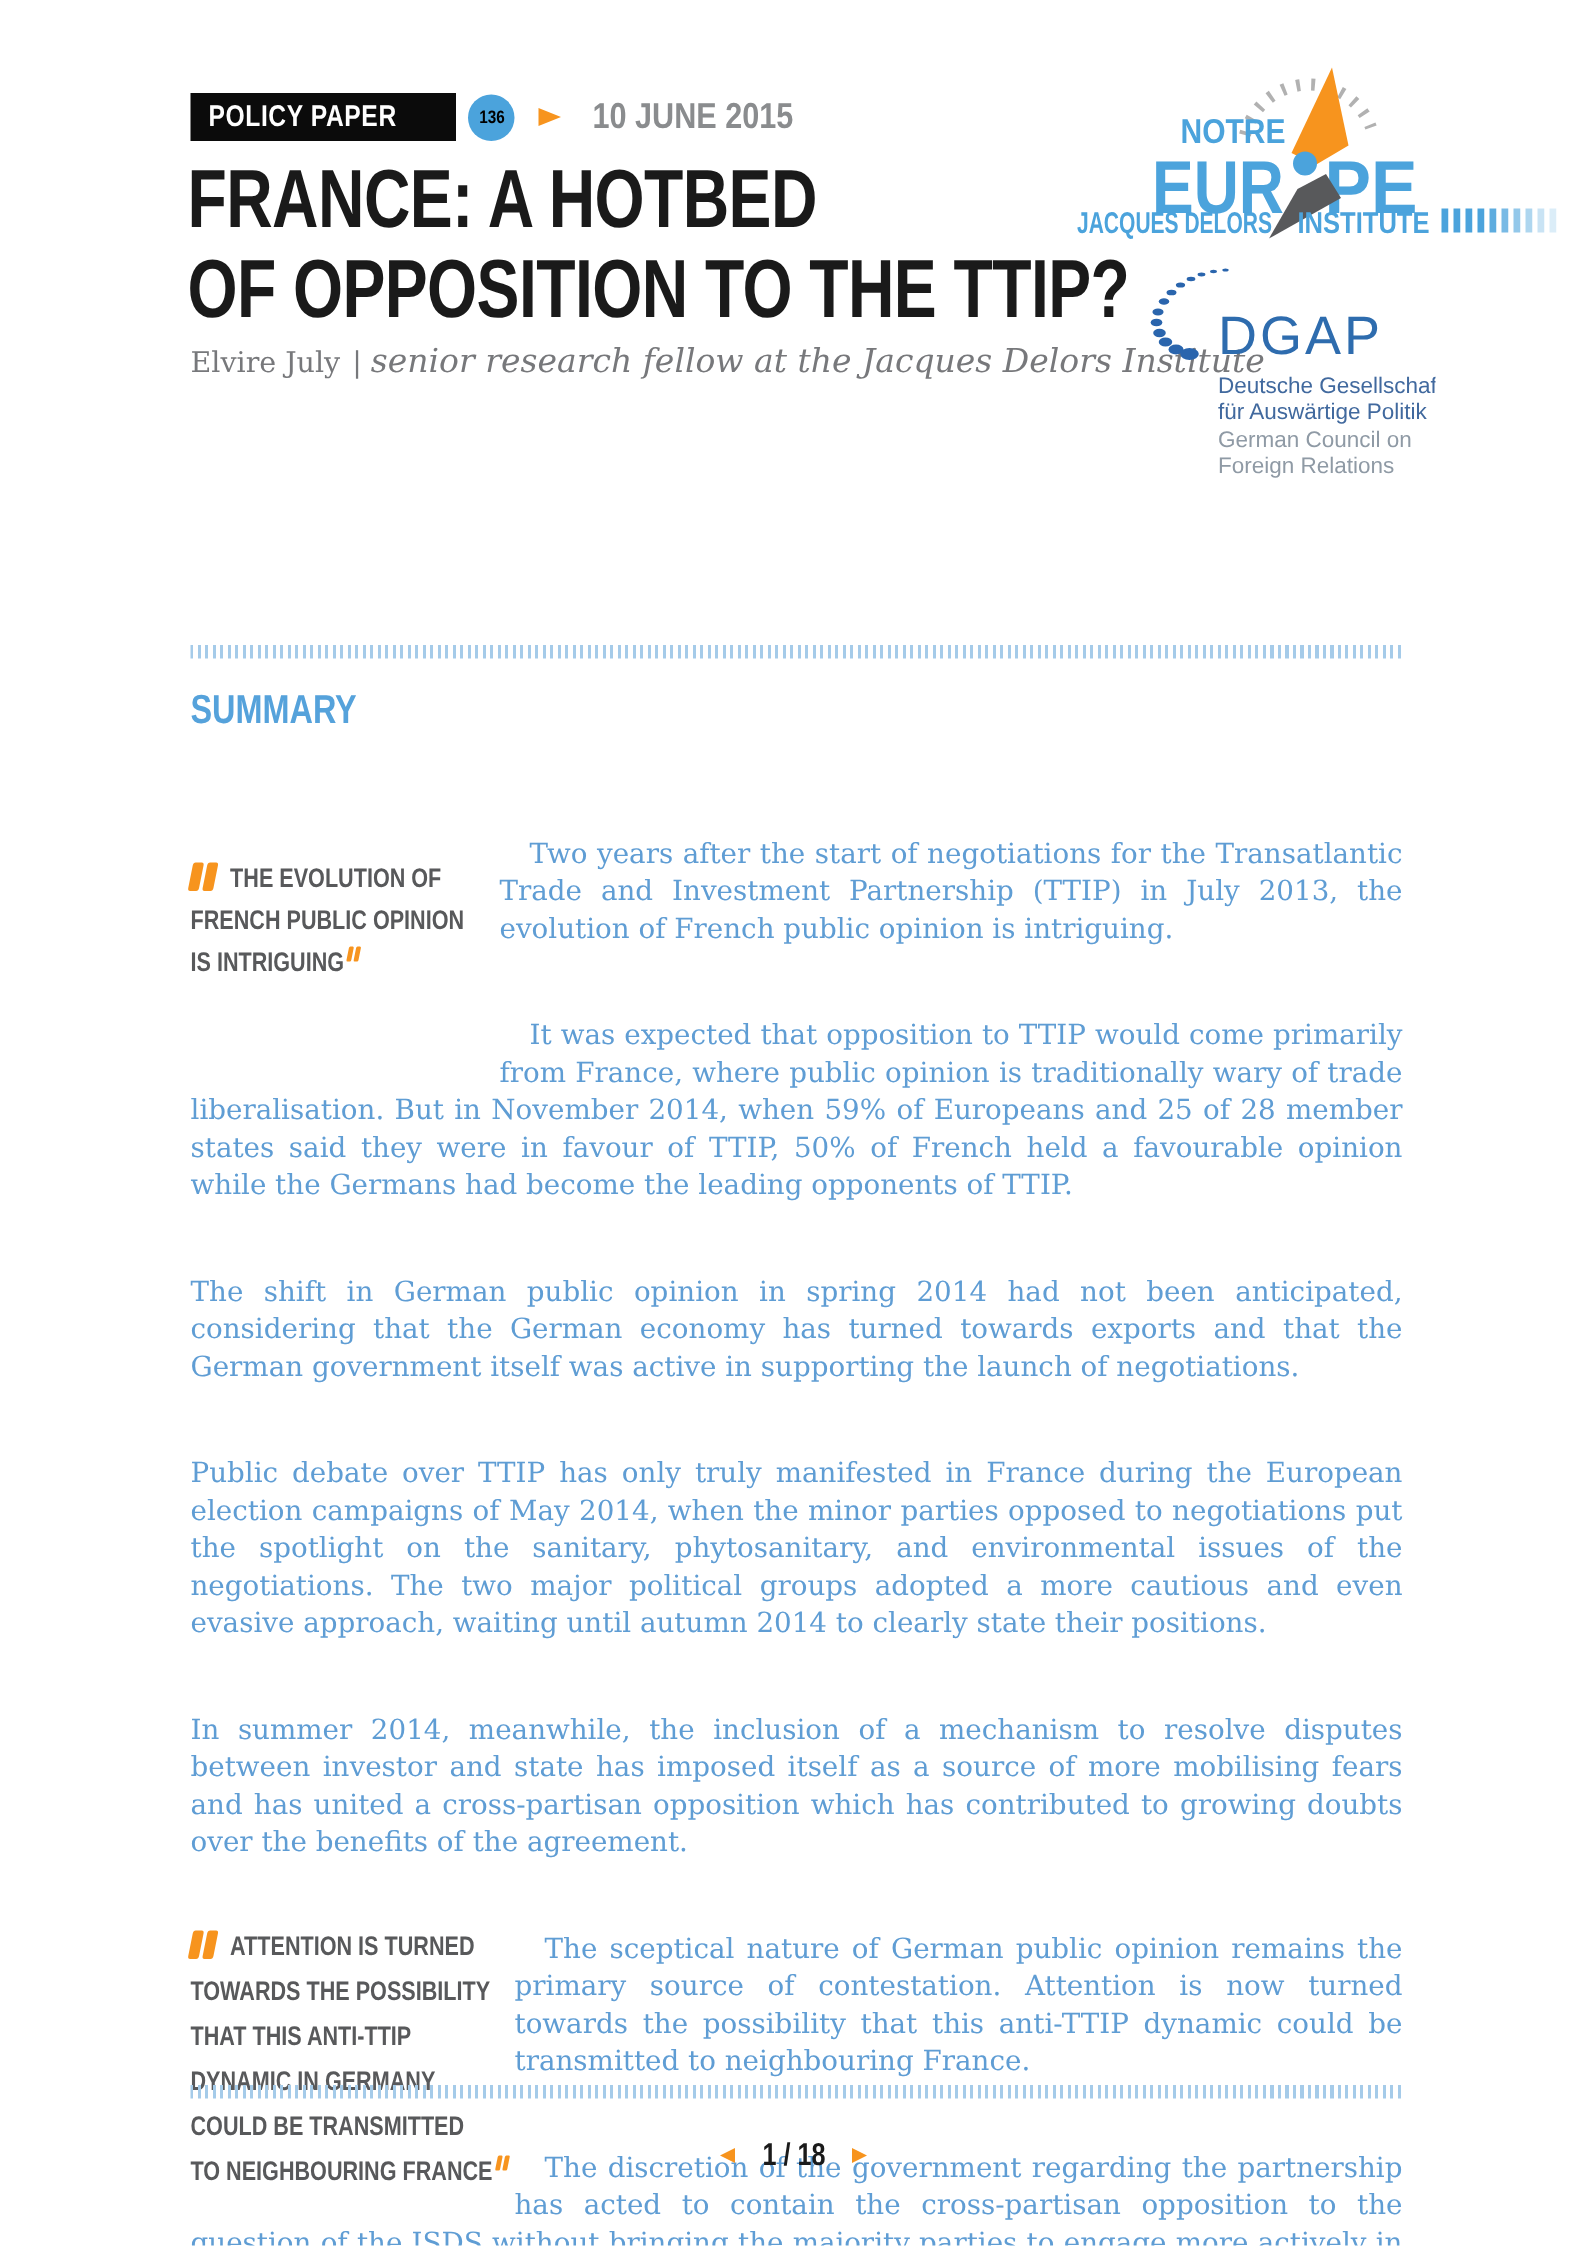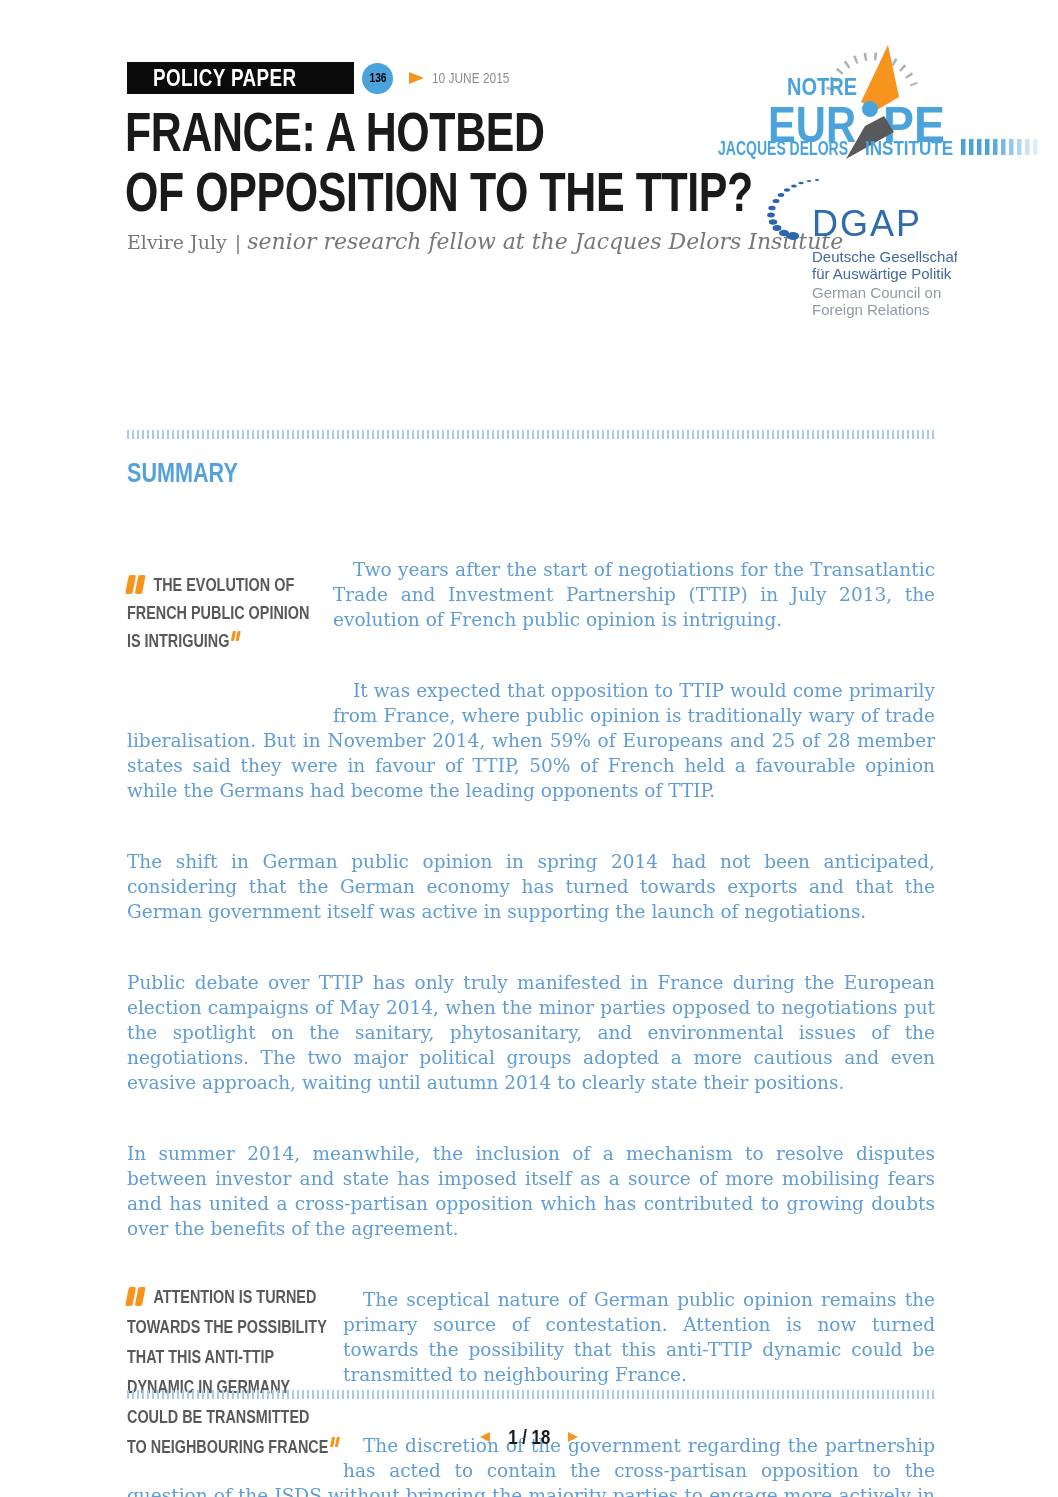--- a/index.html
+++ b/index.html
@@ -8,36 +8,36 @@
     width:1058px; height:1497px; position:relative;
     font-family:"Liberation Sans", sans-serif;
     overflow:hidden;
   }
   .abs { position:absolute; }
 
   
   .badge-row { left:127px; top:62px; display:flex; align-items:center; height:32px; }
   .badge-black {
     background:#0b0b0b; color:#ffffff; height:32px; display:flex; align-items:center;
-    padding:0 26px; font-weight:bold; font-size:23px; letter-spacing:0.5px;
+    padding:0 12px; font-weight:bold; font-size:20px; letter-spacing:0.5px;
   }
   .badge-black span { display:inline-block; transform:scaleX(0.82); transform-origin:left center; white-space:nowrap; }
   .issue-circle {
     width:31px; height:31px; border-radius:50%; background:#4ba3dc; color:#000000;
     font-weight:bold; font-size:12px; display:flex; align-items:center; justify-content:center;
     margin-left:8px;
   }
   .issue-circle span{ transform:scaleX(0.85); }
   .date-arrow {
     width:0; height:0; margin-left:16px;
     border-top:6px solid transparent; border-bottom:6px solid transparent;
     border-left:15px solid #f7941e;
   }
   .date-text {
-    color:#8a8c8e; font-weight:normal; font-size:14px; margin-left:8px; white-space:nowrap;
+    color:#8a8c8e; font-weight:bold; font-size:24px; margin-left:21px; white-space:nowrap;
   }
   .date-text span{ display:inline-block; transform:scaleX(0.85); transform-origin:left center; }
 
   
   .title { left:125px; top:102px; color:#1a1a1a; font-weight:bold; font-size:55px; line-height:60px; }
   .title .tline { display:block; transform:scaleX(0.78); transform-origin:left center; white-space:nowrap; letter-spacing:-0.5px; }
 
   
   .author { left:127px; top:229px; font-family:"DejaVu Serif", serif; font-size:19px; color:#77787b; }
   .author .sep { margin:0 6px 0 8px; color:#77787b; }

